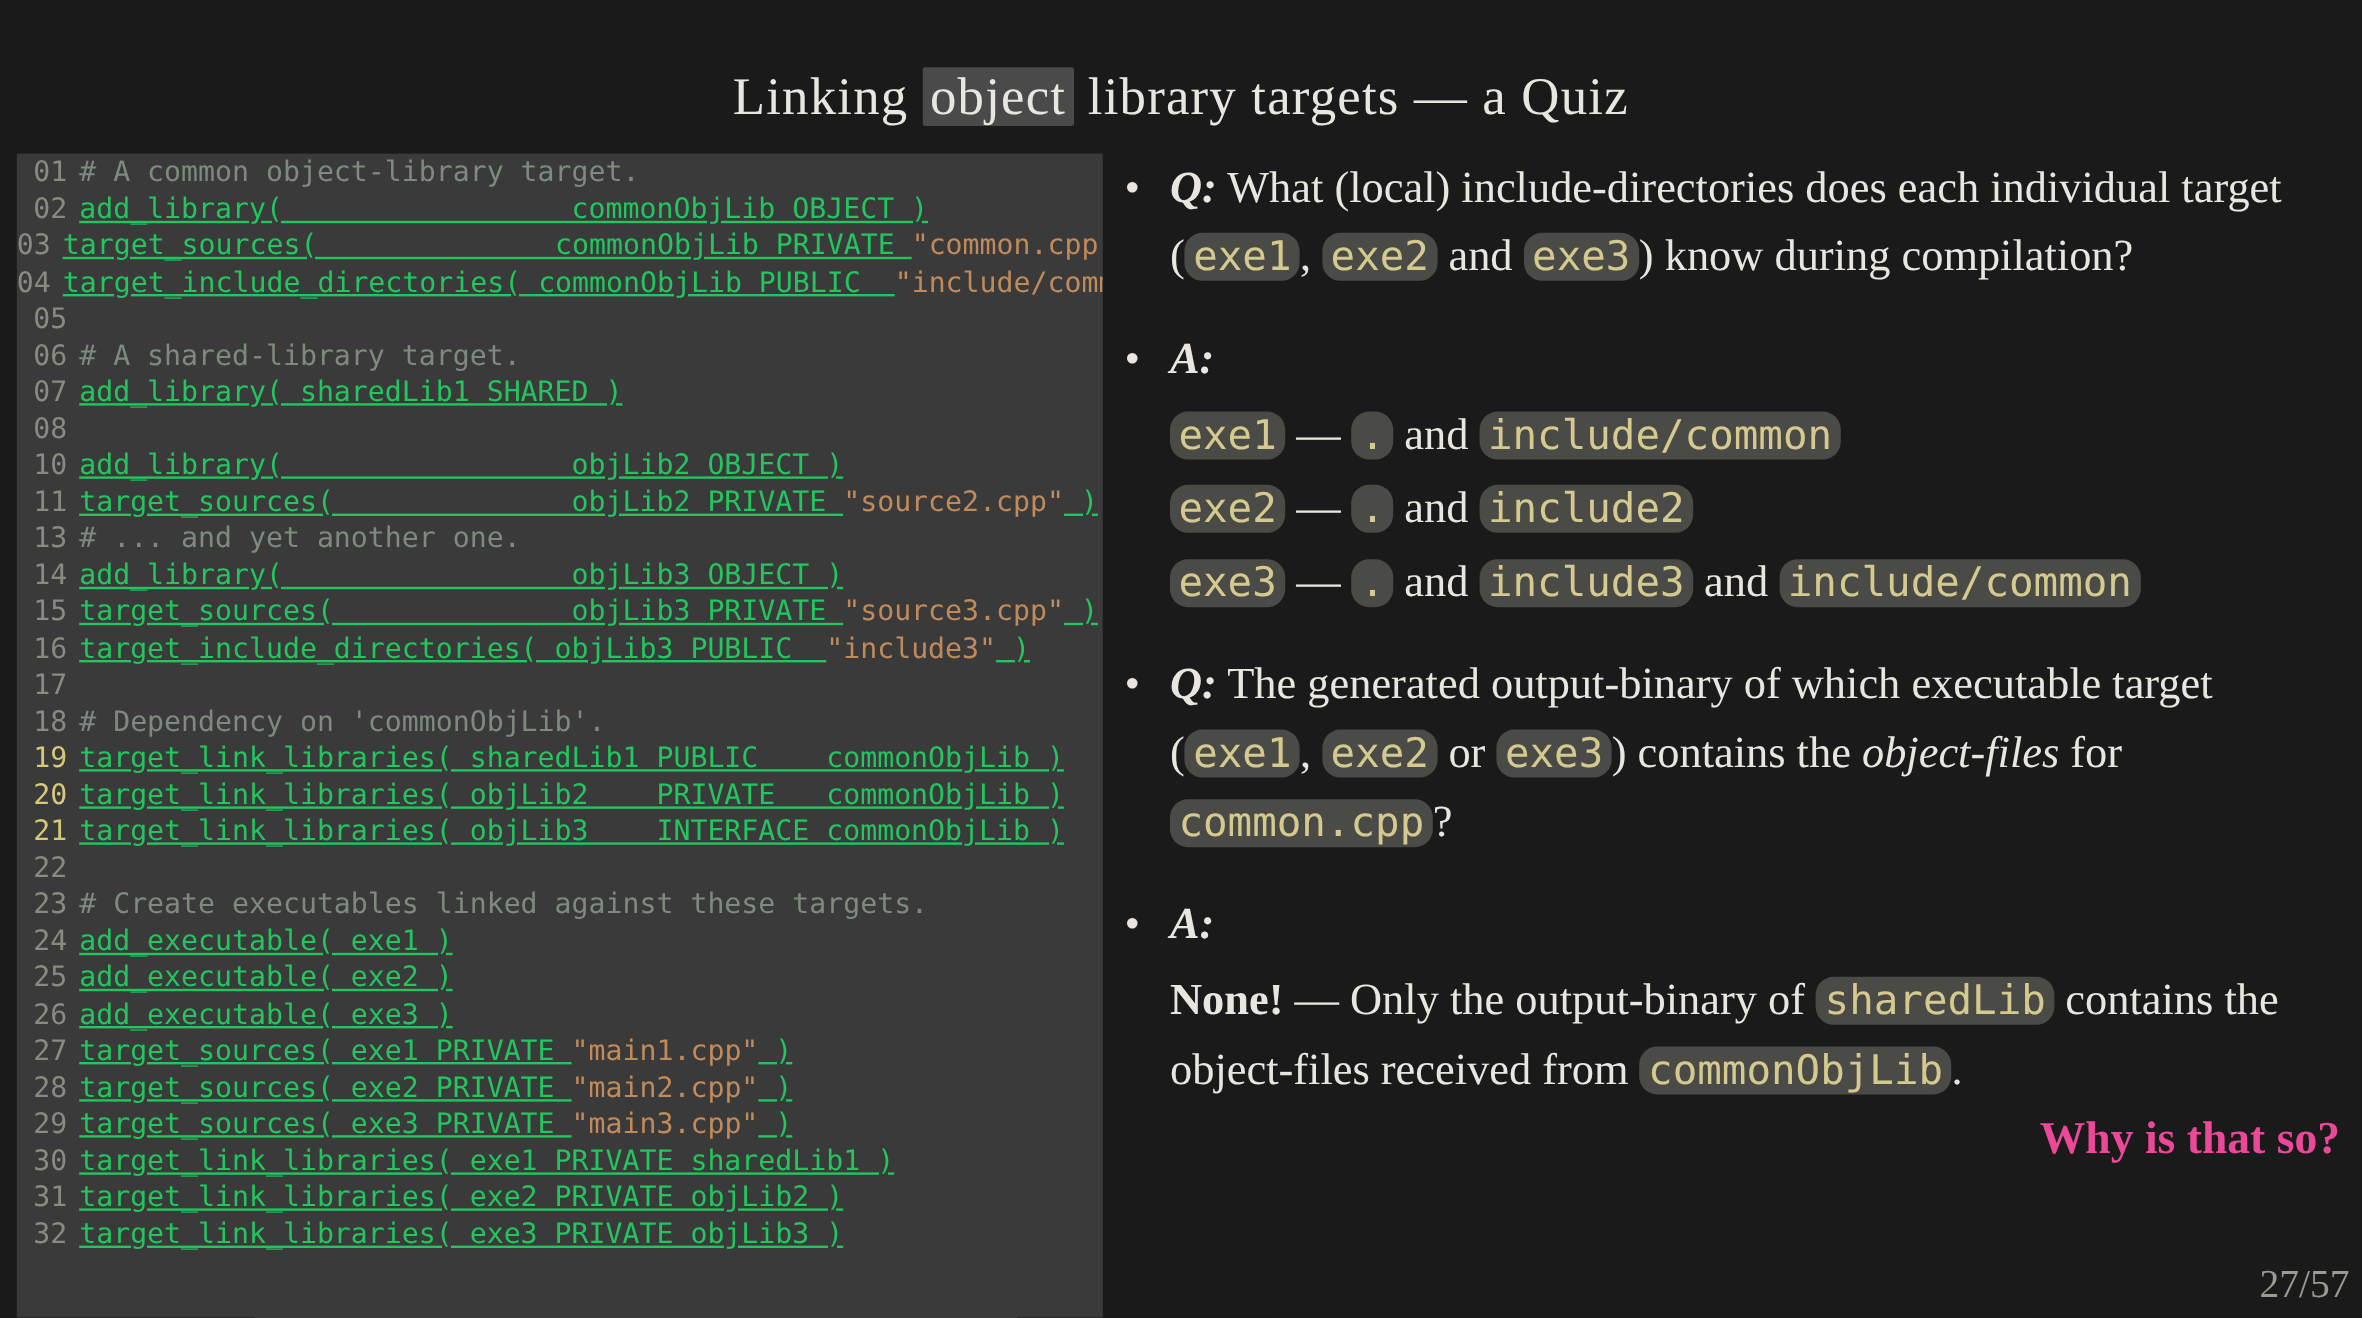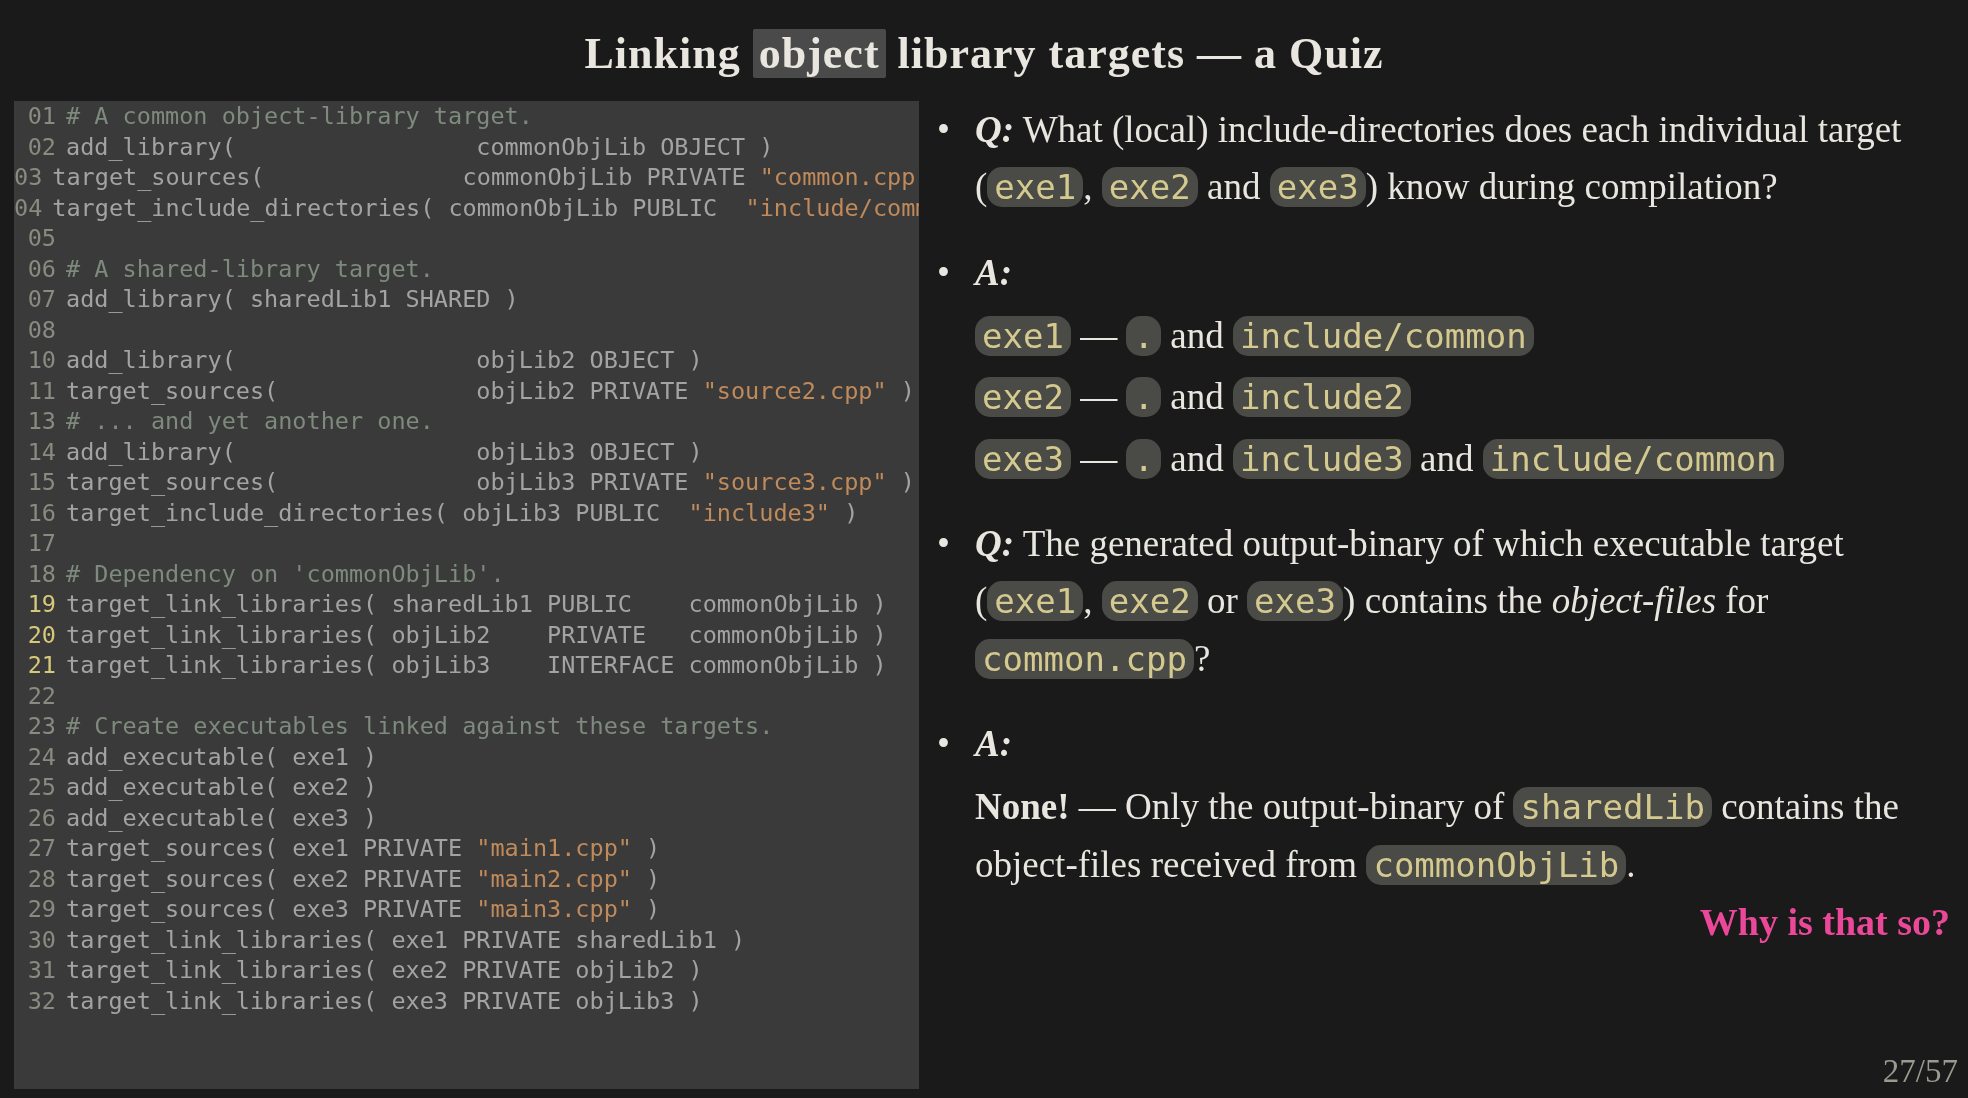--- a/index.html
+++ b/index.html
@@ -17,21 +17,22 @@
     color: #e8e6df;
     box-sizing: border-box;
   }
   .title {
     text-align: center;
     font-size: 44px;
     letter-spacing: 1px;
     font-feature-settings: "smcp";
     padding: 28px 0 22px 0;
     color: #e8e6df;
-    font-weight: 700;
+    font-weight: 400;
+    margin-top: 27px;
   }
   .title .hl {
     background: #4a4a4a;
     padding: 0 6px;
     border-radius: 2px;
   }
   .body {
     display: flex;
     flex-direction: row;
     gap: 12px;
@@ -58,21 +59,21 @@
     text-align: right;
     color: #8a8a80;
     padding-right: 10px;
     user-select: none;
   }
   .ln.hl {
     color: #d6c97a;
   }
   .cmt { color: #7d8a7d; }
   .str { color: #c08a5a; }
-  .fn  { color: #a3a3a3; }
+  .fn  { color: #22c55e; text-decoration: underline; }
   .txt { color: #c8c8c0; }
 
   
   .prose {
     flex: 1 1 auto;
     font-size: 37px;
     line-height: 1.55;
     color: #e8e6df;
   }
   .prose ul { list-style: none; padding: 0; margin: 0; }

